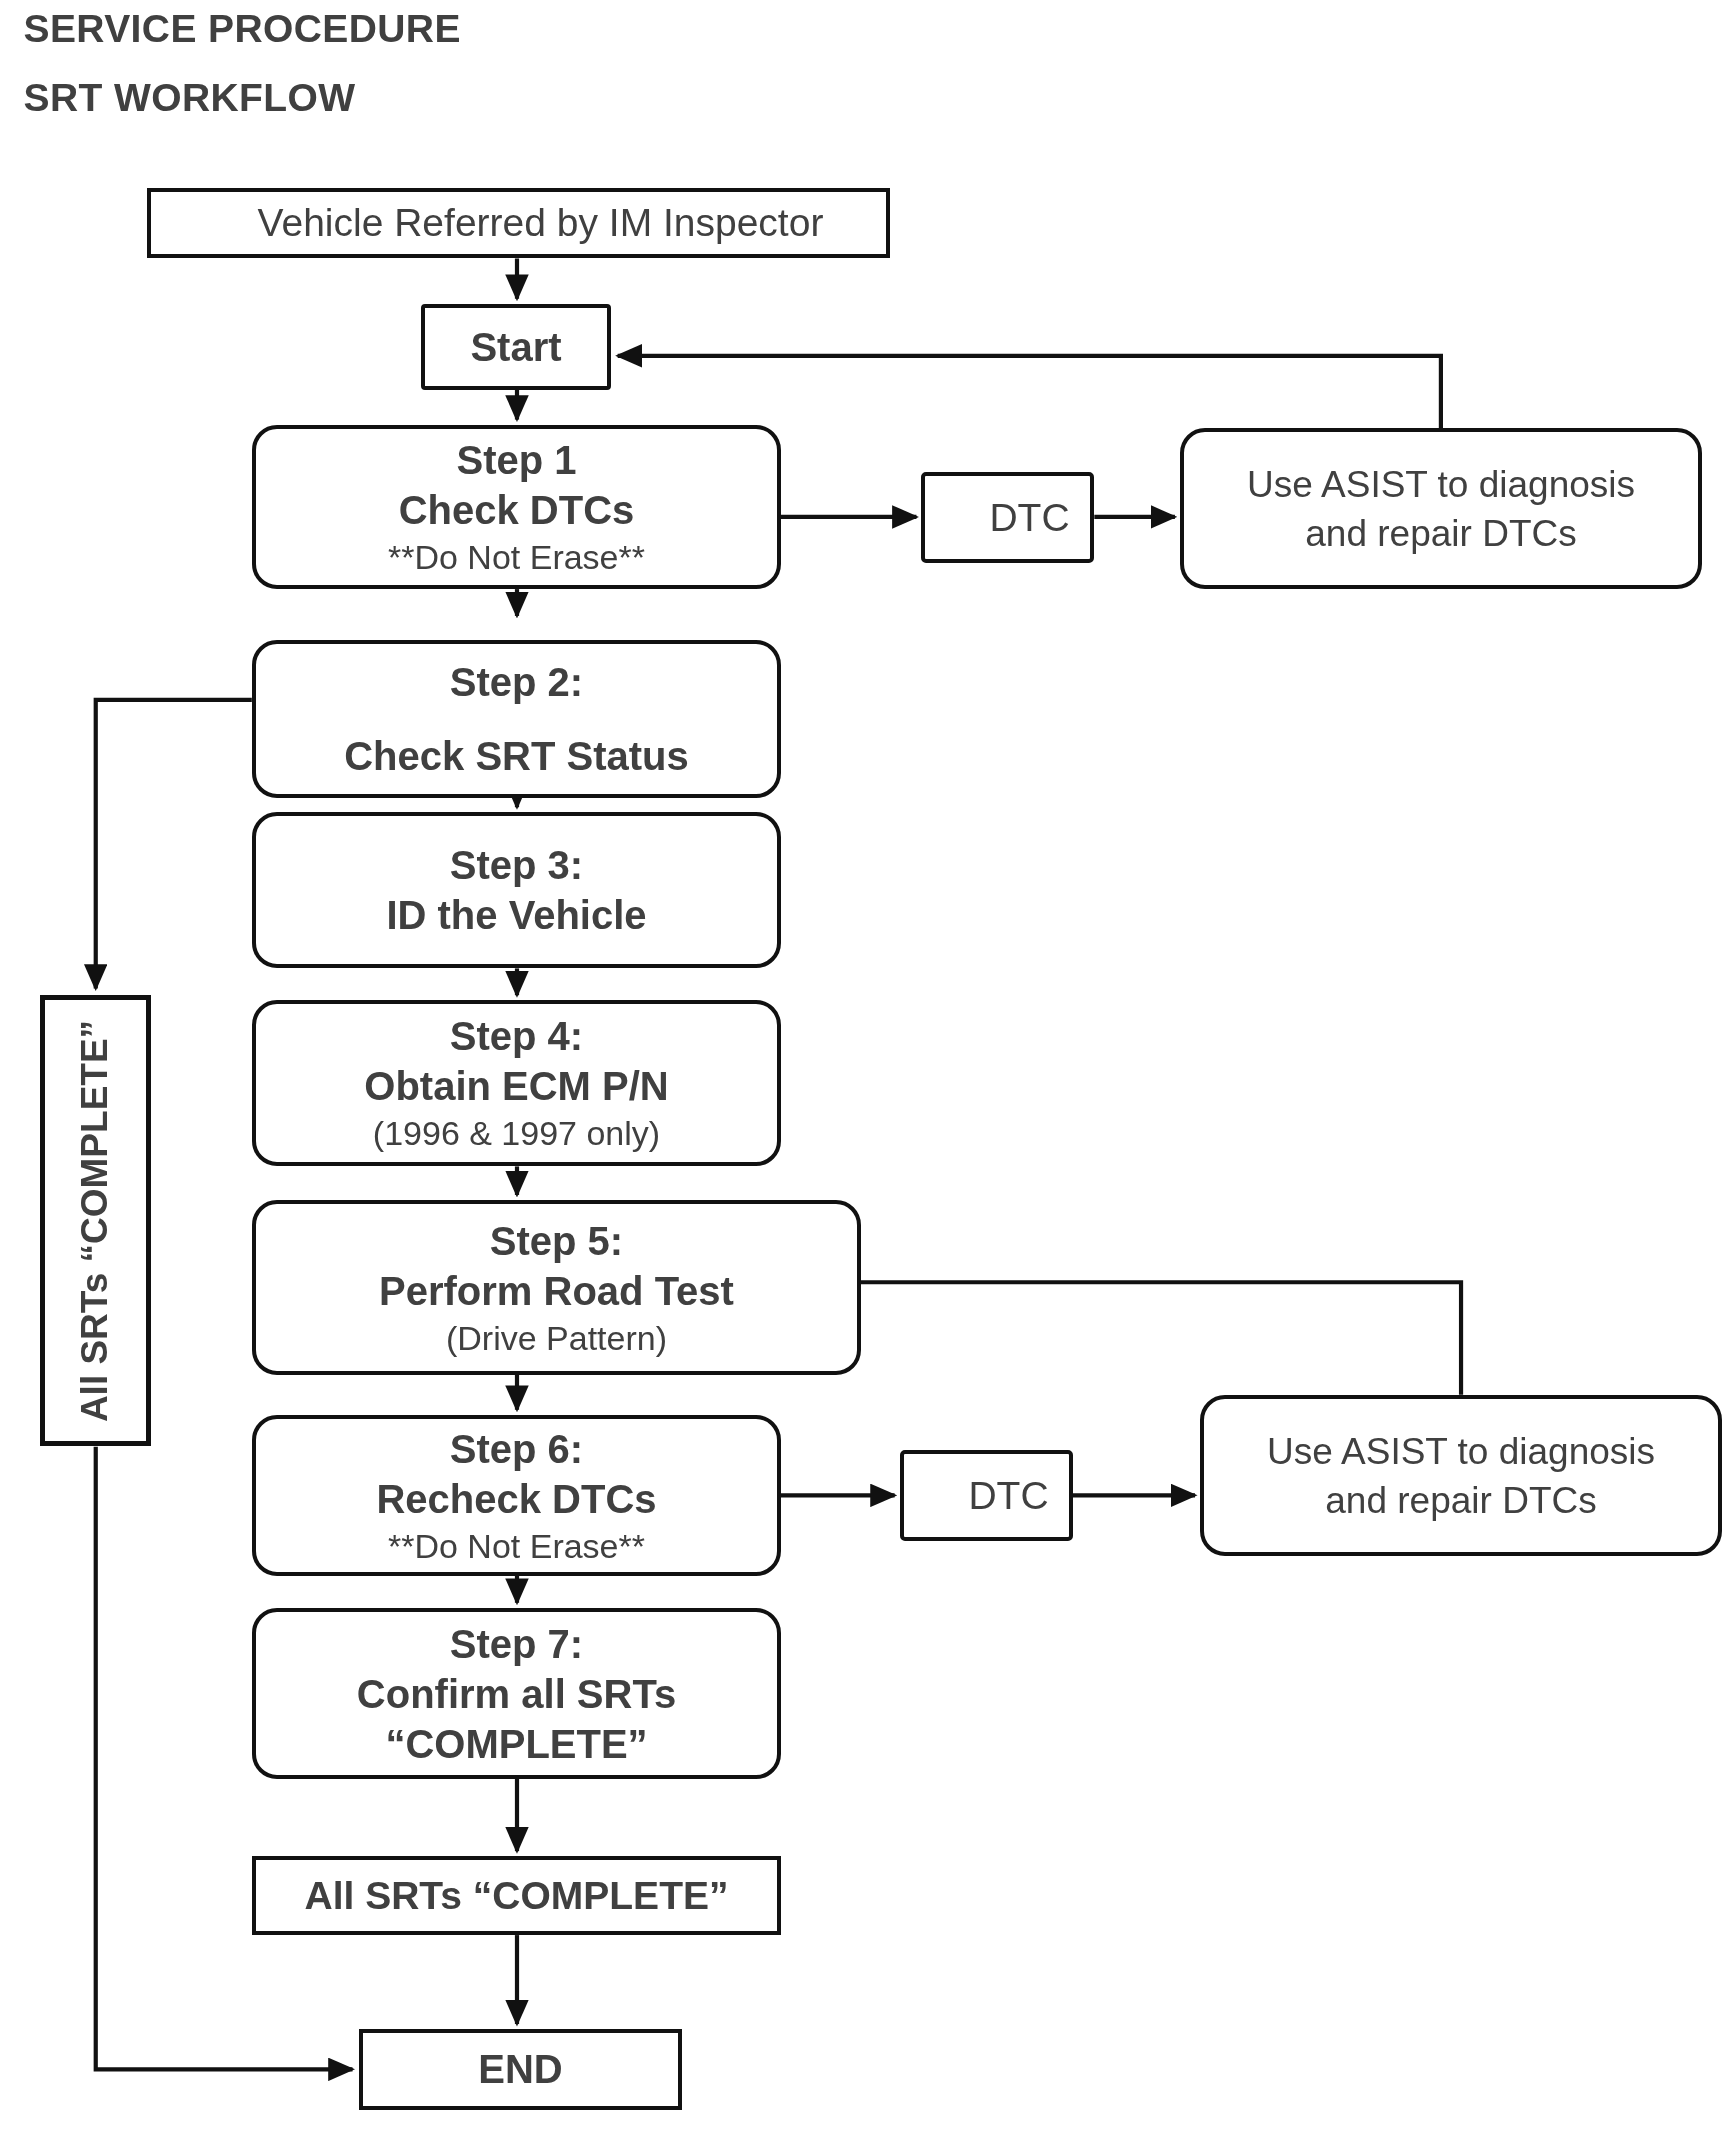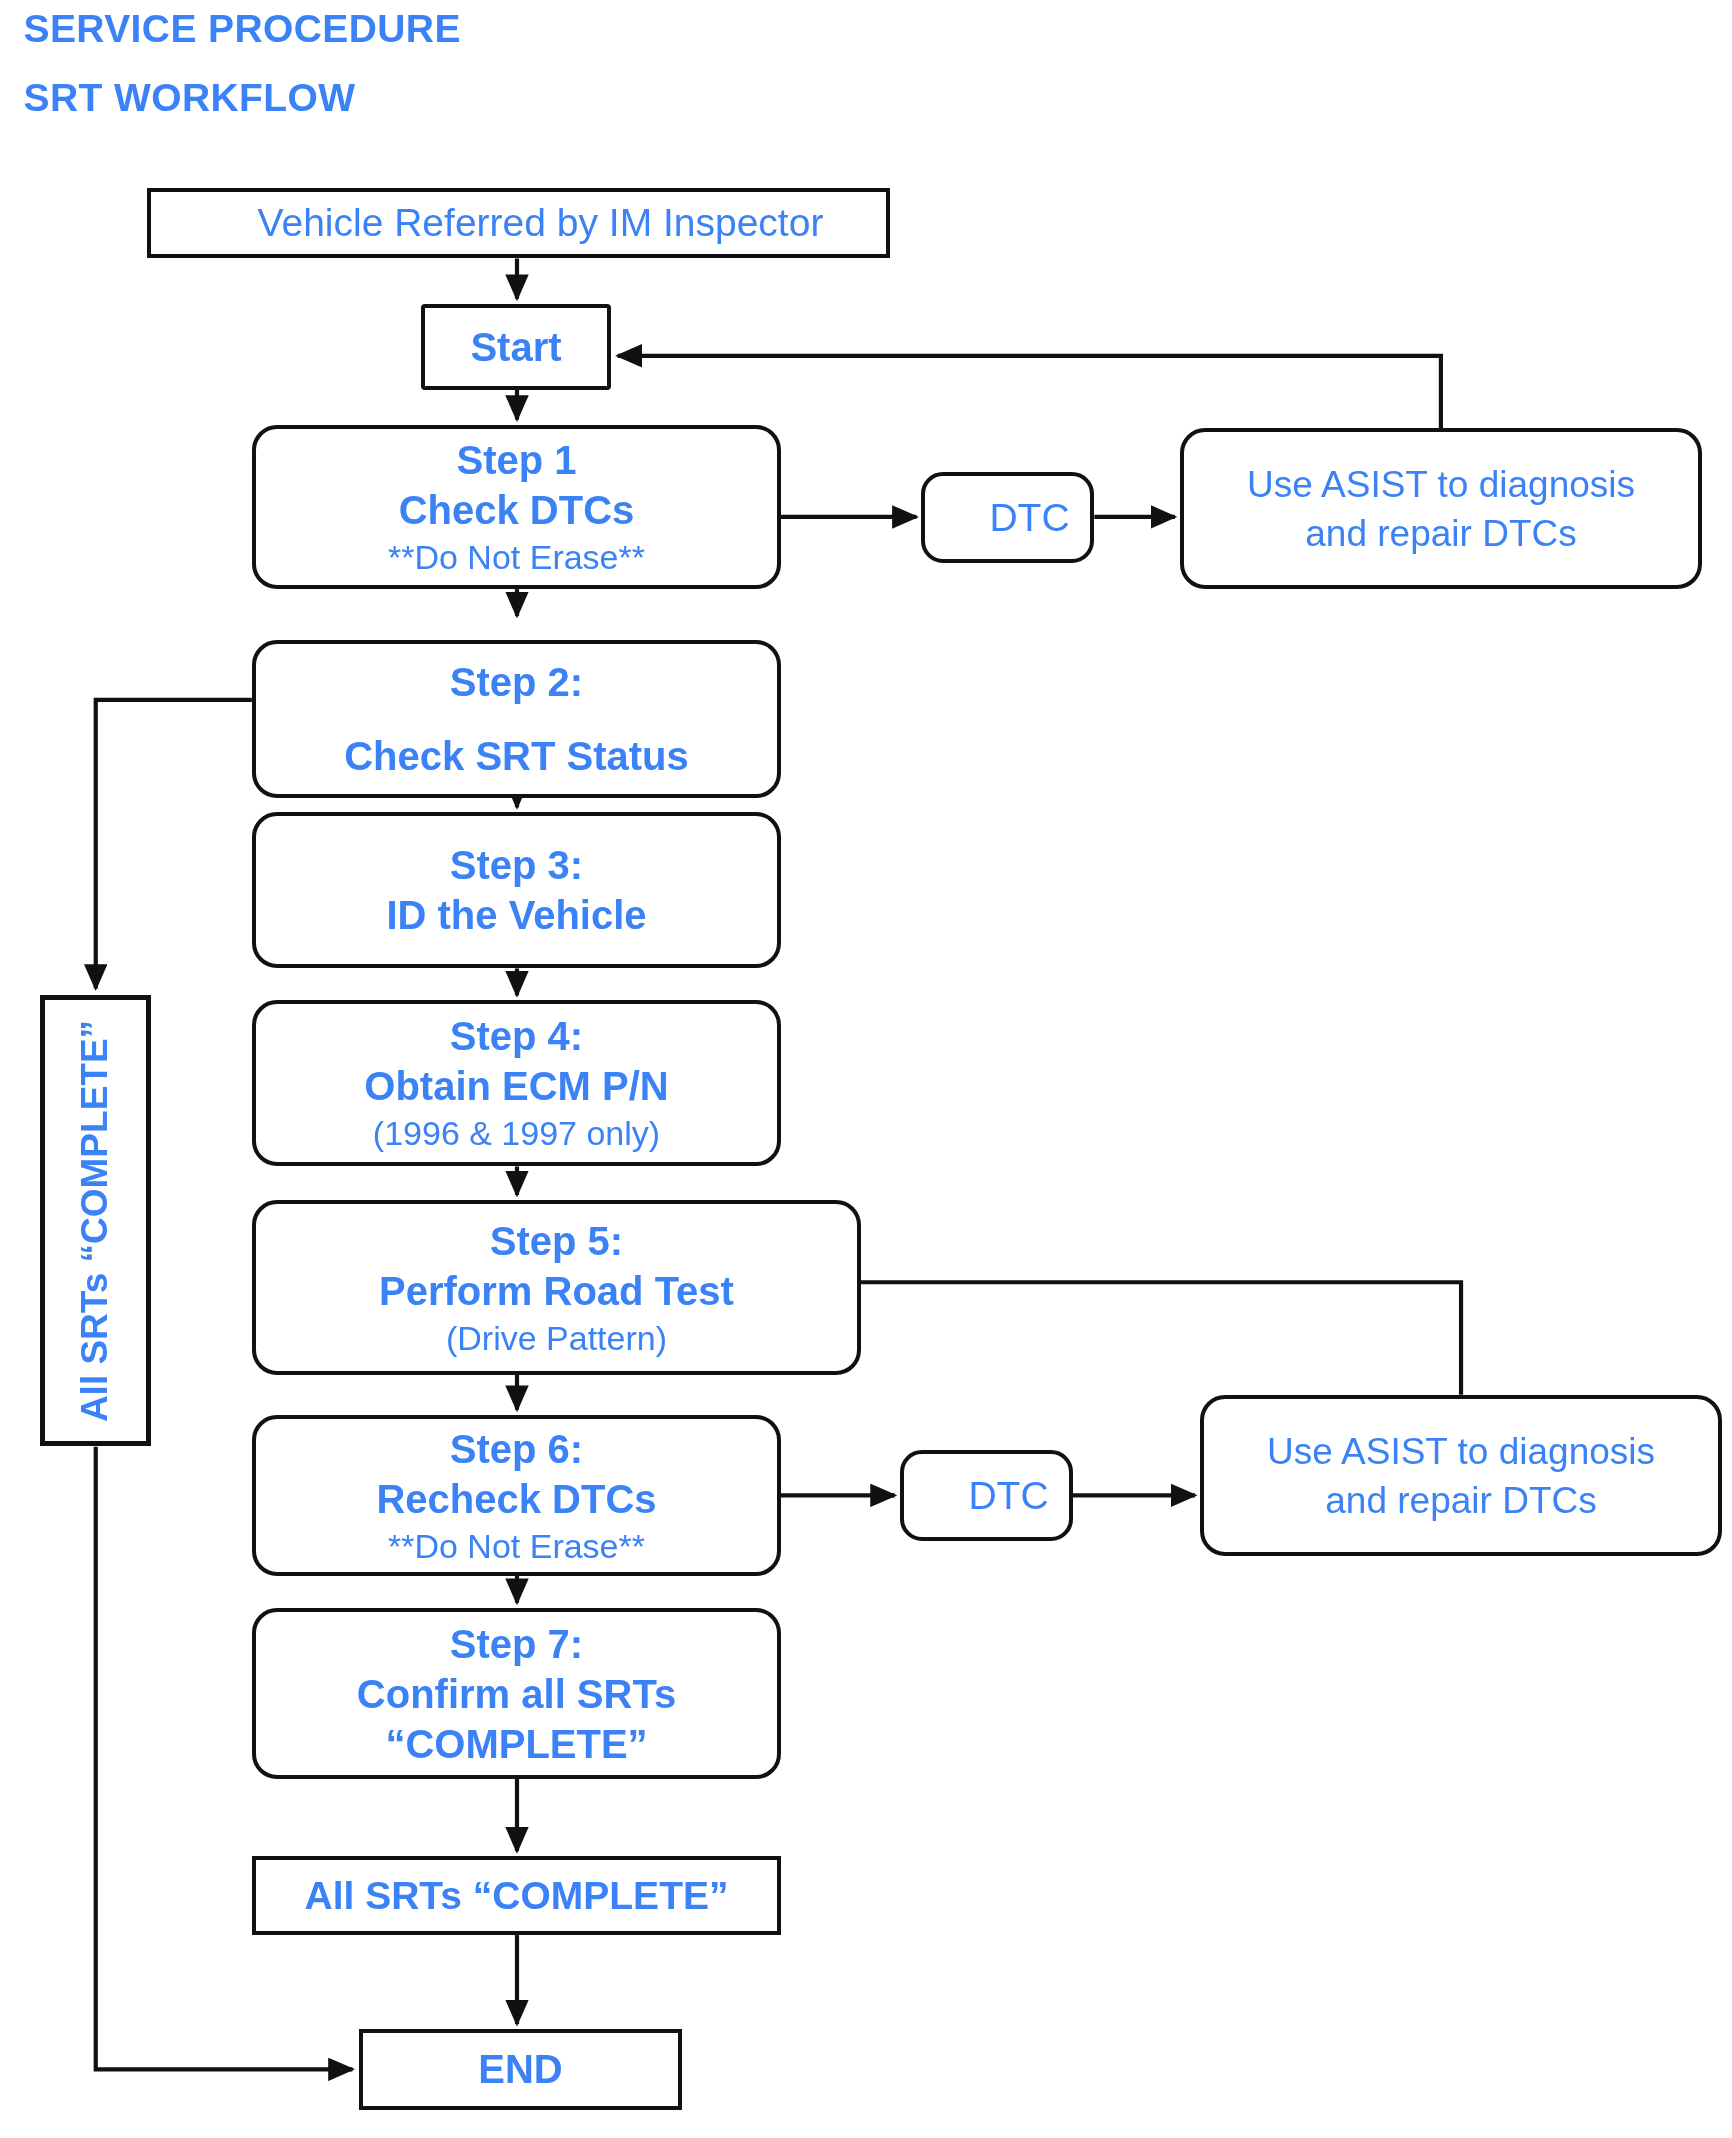--- a/index.html
+++ b/index.html
@@ -2,21 +2,21 @@
 <html style="font-size:13.4px"><head>
 <meta charset="utf-8">
 <style>
   html, body { margin: 0; padding: 0; background: #ffffff; }
   #canvas {
     position: relative;
     width: 1733px;
     height: 2139px;
     background: #ffffff;
     font-family: "Liberation Sans", sans-serif;
-    color: #3b82f6;
+    color: #404040;
     overflow: hidden;
   }
   .hdr {
     position: absolute;
     left: 23.5px;
     font-size: 39px;
     font-weight: bold;
     letter-spacing: 0.4px;
     white-space: nowrap;
   }
@@ -30,21 +30,21 @@
     box-sizing: border-box;
     background: #ffffff;
     border: 4.2px solid #111111;
     display: flex;
     flex-direction: column;
     align-items: center;
     justify-content: center;
     text-align: center;
   }
   .round { border-radius: 25px; }
-  .round-sm { border-radius: 22px; }
+  .round-sm { border-radius: 5px; }
   .thick { border-width: 5.9px; }
   .step-title, .step-sub { font-size: 40px; font-weight: bold; line-height: 50px; white-space: nowrap; text-align: center; }
   .step-note { font-size: 34px; font-weight: normal; line-height: 44px; white-space: nowrap; }
   .plain-lg { font-size: 39px; font-weight: normal; white-space: nowrap; margin-left: 44px; }
   .plain-md { font-size: 37px; font-weight: normal; line-height: 49px; white-space: nowrap; }
   .bold-lg { font-size: 40px; font-weight: bold; white-space: nowrap; }
   .vert-label {
     transform: rotate(-90deg);
     transform-origin: center center;
     font-size: 37px;

